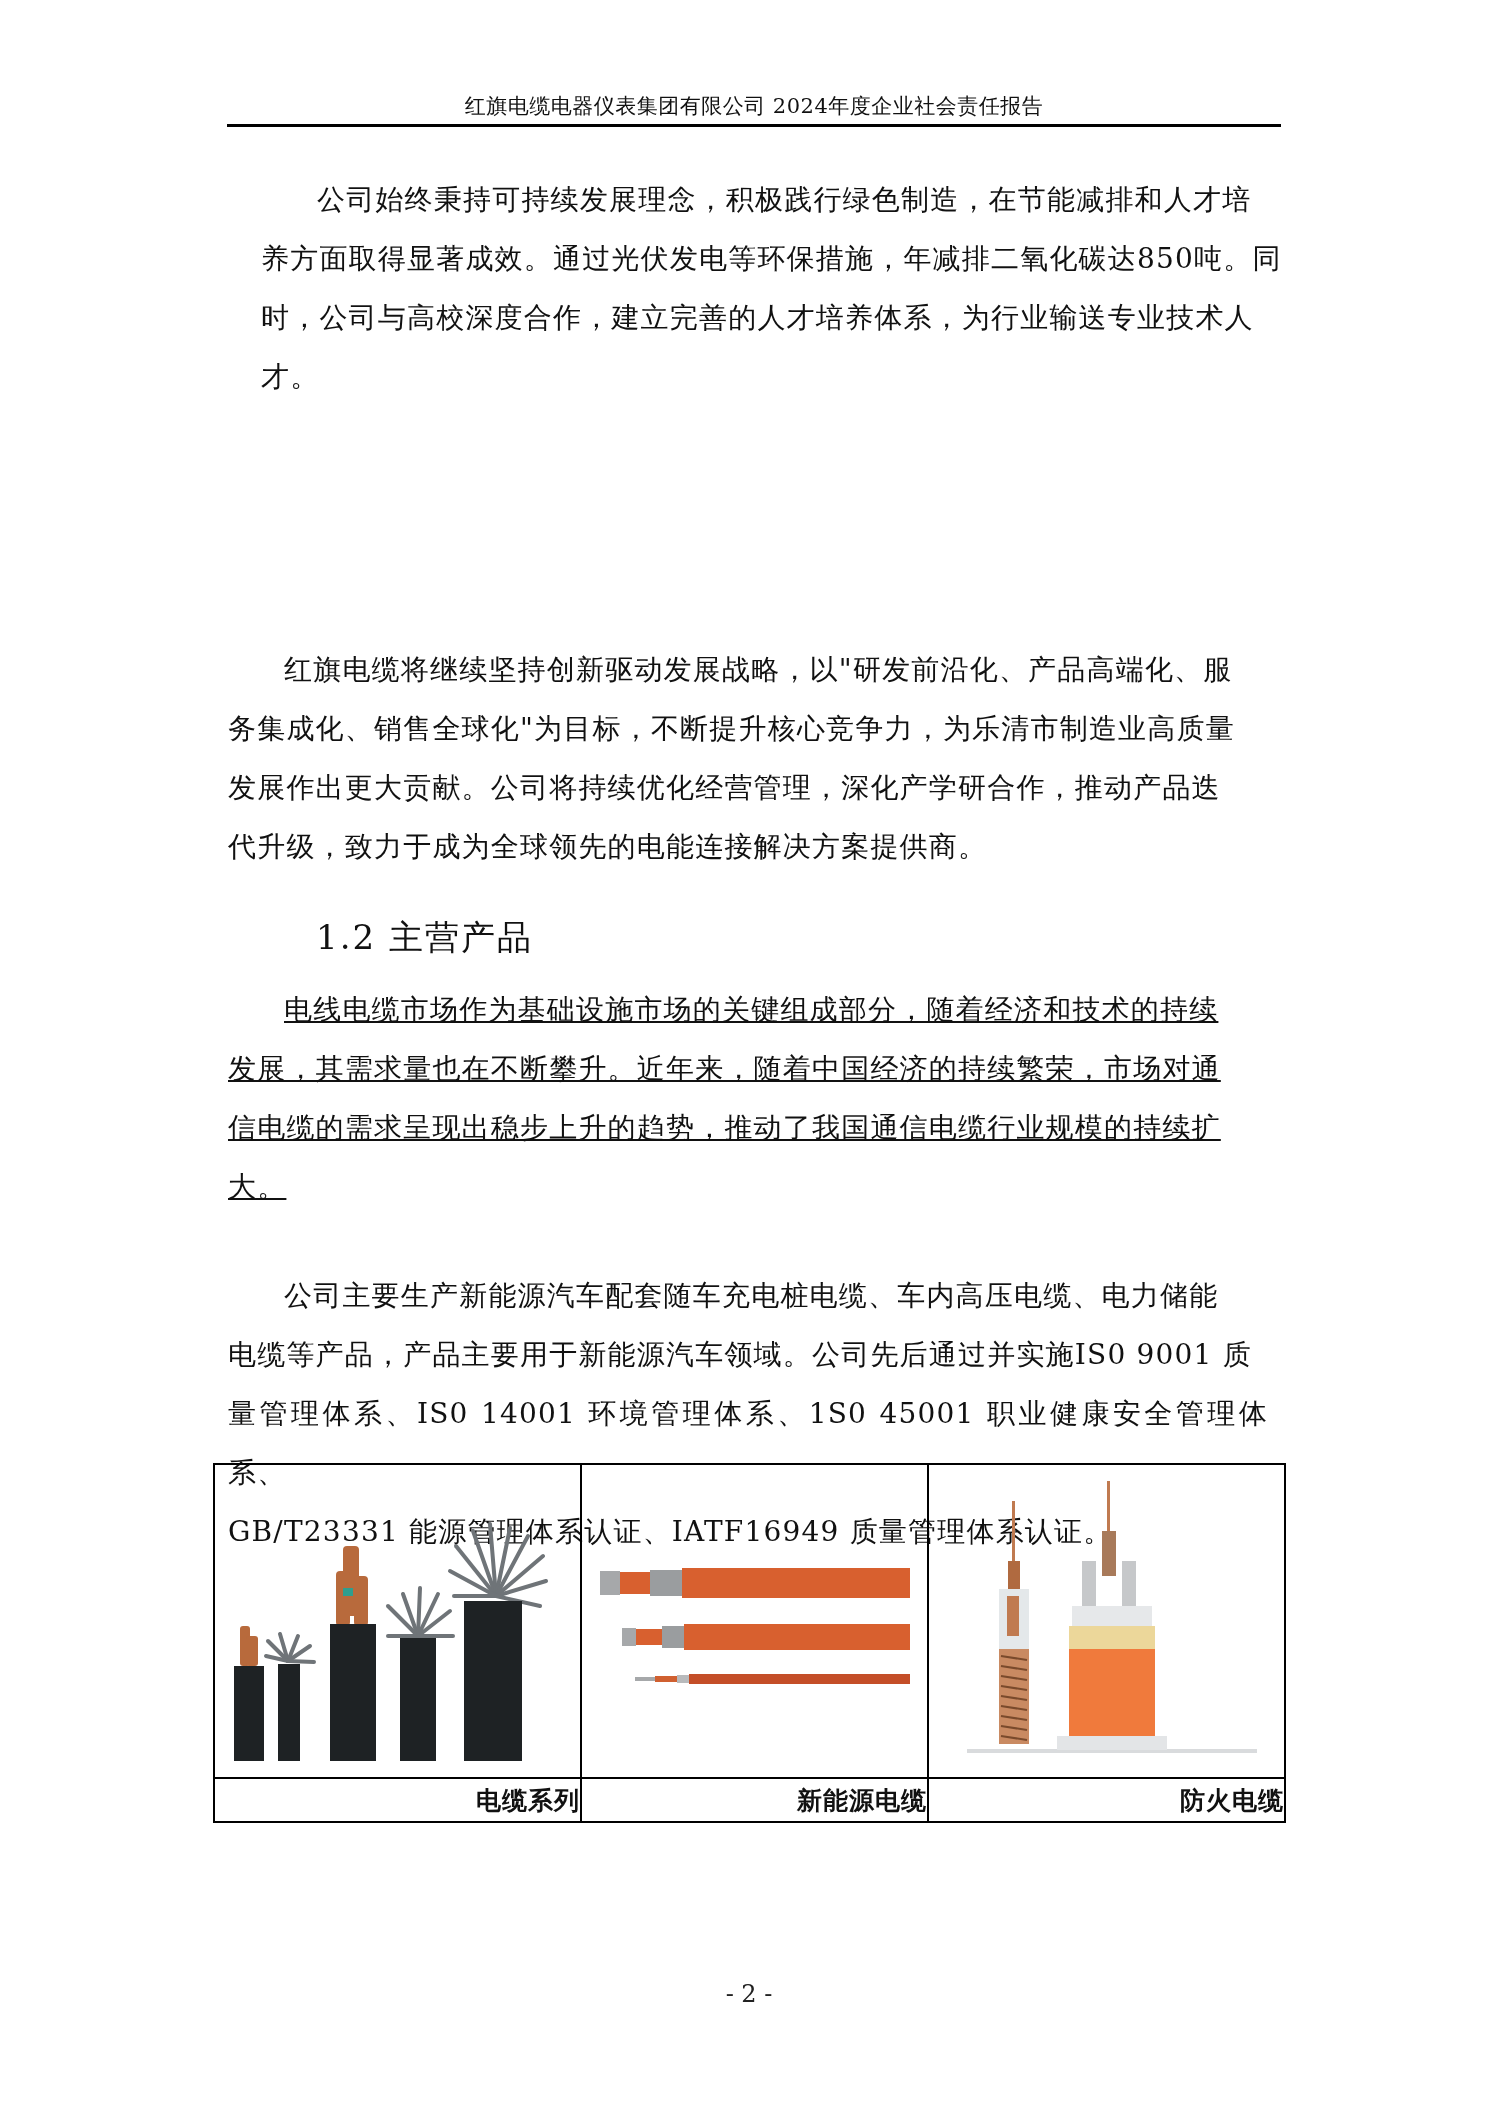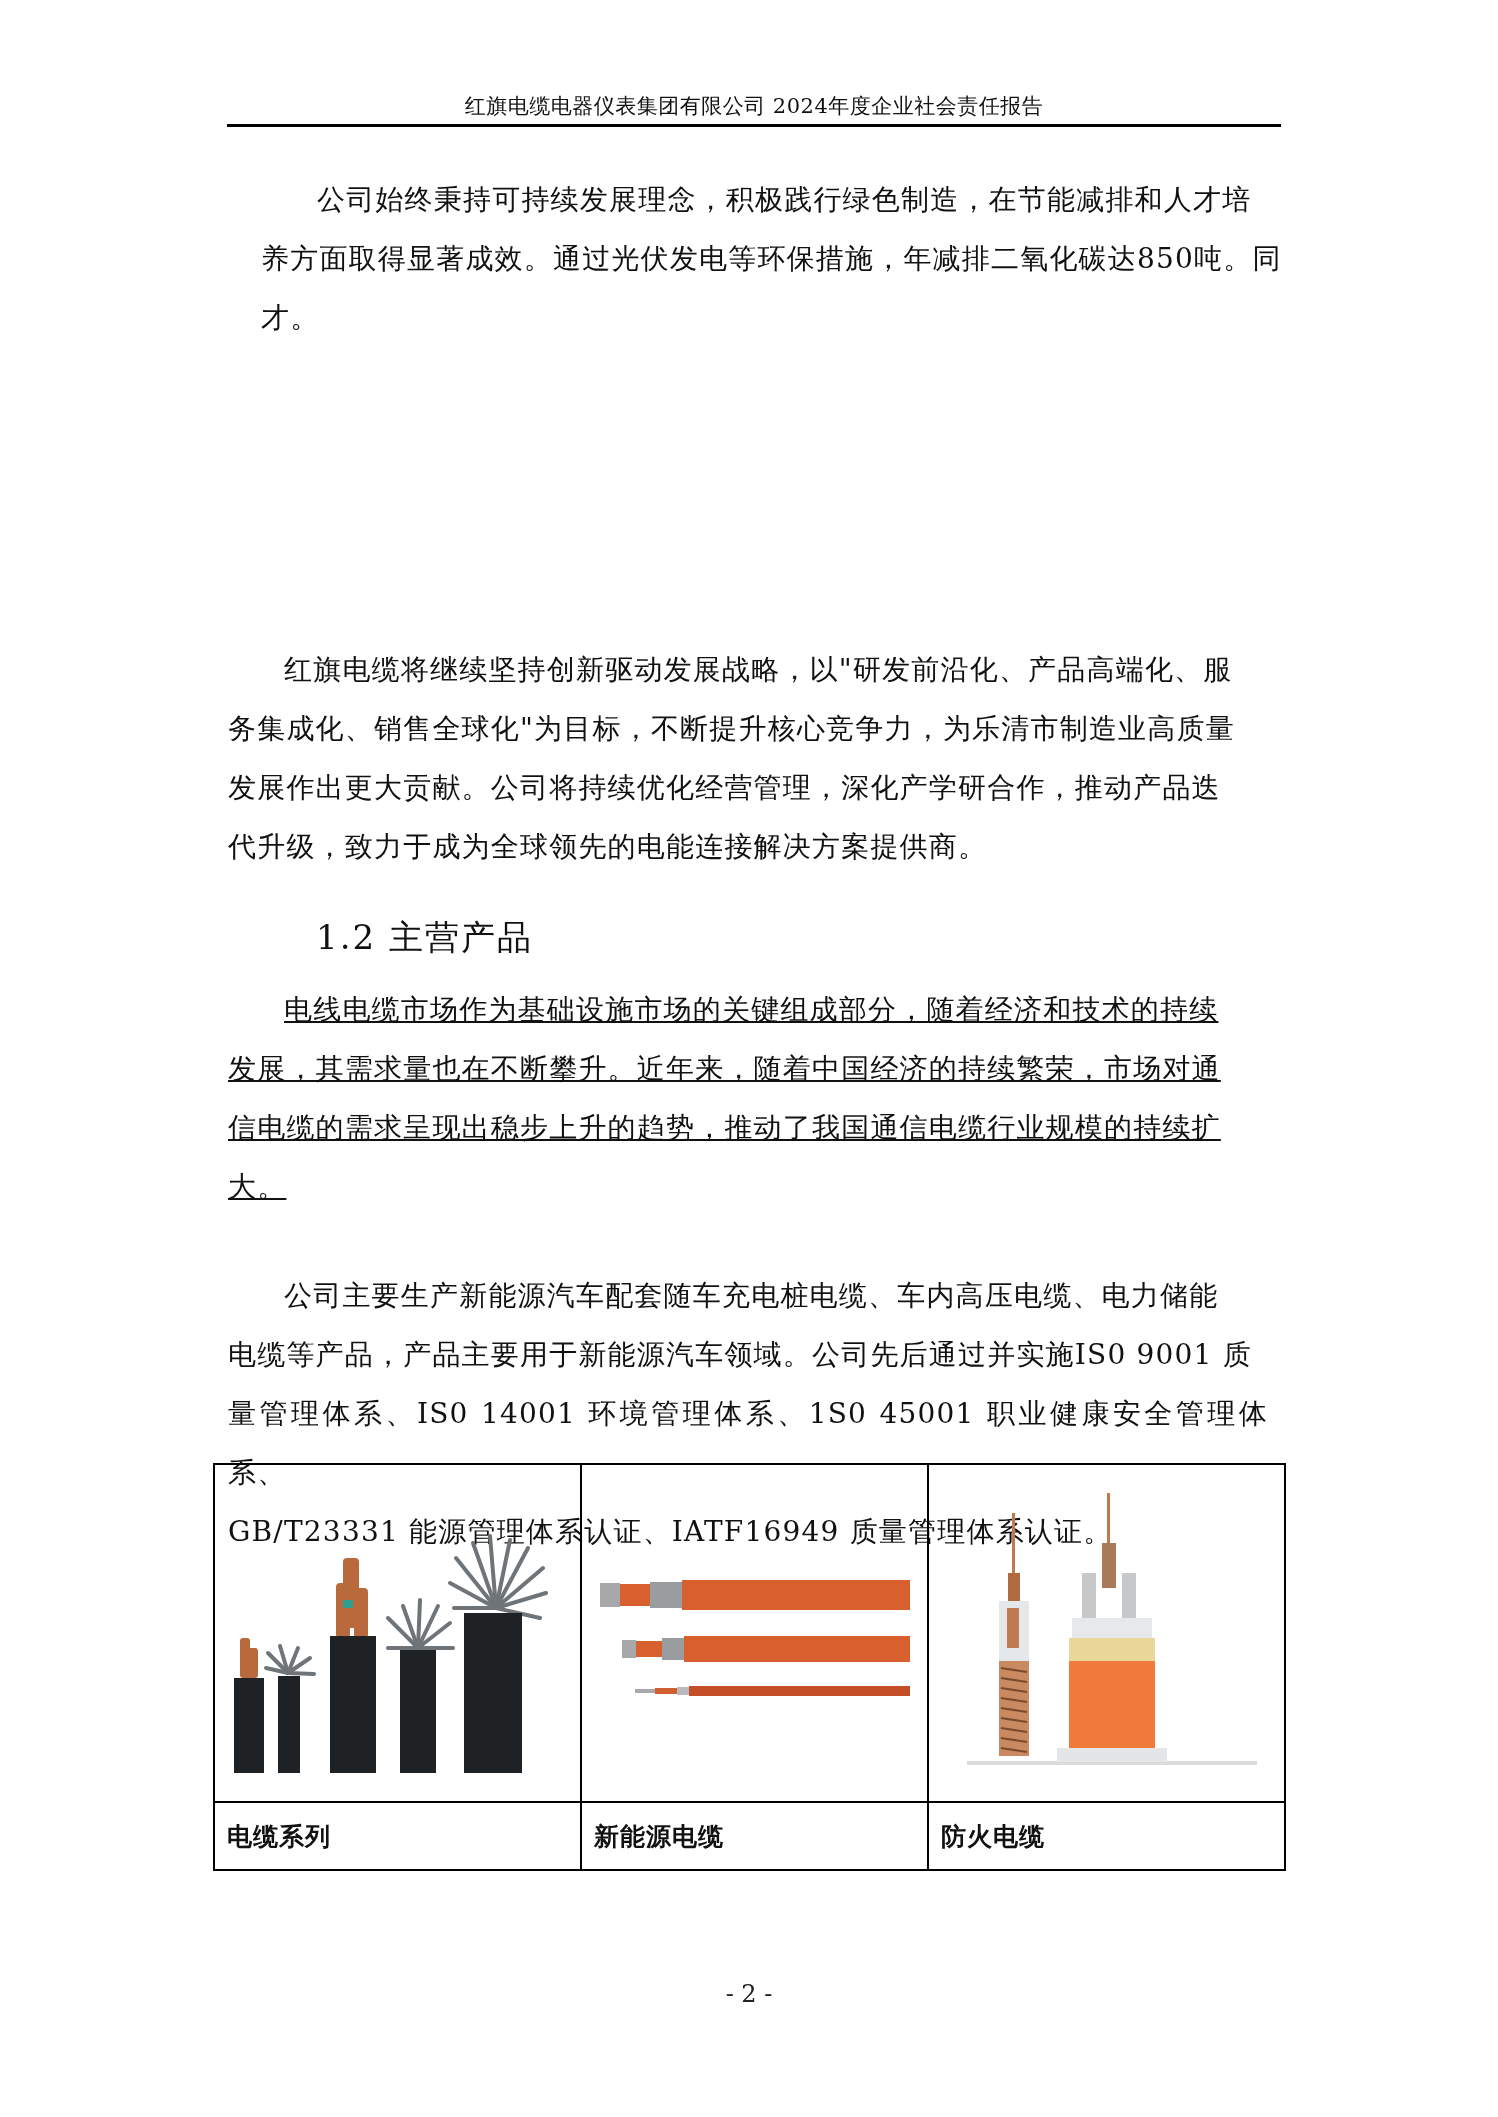--- a/index.html
+++ b/index.html
@@ -13,40 +13,41 @@
 
   .body-text { position: absolute; left: 228px; width: 1040px; font-size: 28px; line-height: 59px;
                letter-spacing: 1.2px; color: #111; margin: 0; text-align: justify; }
   .indent { text-indent: 2em; }
 
   .section-heading { position: absolute; left: 305px; top: 904px; font-size: 34px; letter-spacing: 2px;
                      color: #111; margin: 11px; font-weight: normal; }
 
   .product-table { position: absolute; left: 213px; top: 1463px; width: 1071px; height: 358px;
                    border-collapse: collapse; table-layout: fixed; }
-  .product-table td { border: 2px solid #000; padding: 12px; text-align: left; vertical-align: middle; }
+  .product-table td { border: 2px solid #000; padding: 0; text-align: right; vertical-align: middle; }
   .img-row td { height: 312px; }
   .label-row td { height: 42px; font-family: "DejaVu Sans", "Liberation Sans", sans-serif;
                   font-weight: bold; font-size: 25px; letter-spacing: 1px; }
   .photo { display: block; margin: 0 auto; }
 
   .page-number { position: absolute; left: 0; top: 1980px; width: 1498px; text-align: center;
                  font-size: 24px; color: #222; }
 </style>
 </head>
 <body>
 
 <div class="page">
 
   <div class="running-header">红旗电缆电器仪表集团有限公司 2024年度企业社会责任报告</div>
   <div class="header-rule"></div>
 
   <div class="body-text" style="top:170px;margin-left:33px;">
     <div class="indent">公司始终秉持可持续发展理念，积极践行绿色制造，在节能减排和人才培</div>
     <div>养方面取得显著成效。通过光伏发电等环保措施，年减排二氧化碳达850吨。同</div>
+    <div>时，公司与高校深度合作，建立完善的人才培养体系，为行业输送专业技术人</div>
     <div>才。</div>
   </div>
 
 
   <div class="body-text" style="top:640px;">
     <div class="indent">红旗电缆将继续坚持创新驱动发展战略，以"研发前沿化、产品高端化、服</div>
     <div>务集成化、销售全球化"为目标，不断提升核心竞争力，为乐清市制造业高质量</div>
     <div>发展作出更大贡献。公司将持续优化经营管理，深化产学研合作，推动产品迭</div>
     <div>代升级，致力于成为全球领先的电能连接解决方案提供商。</div>
   </div>

